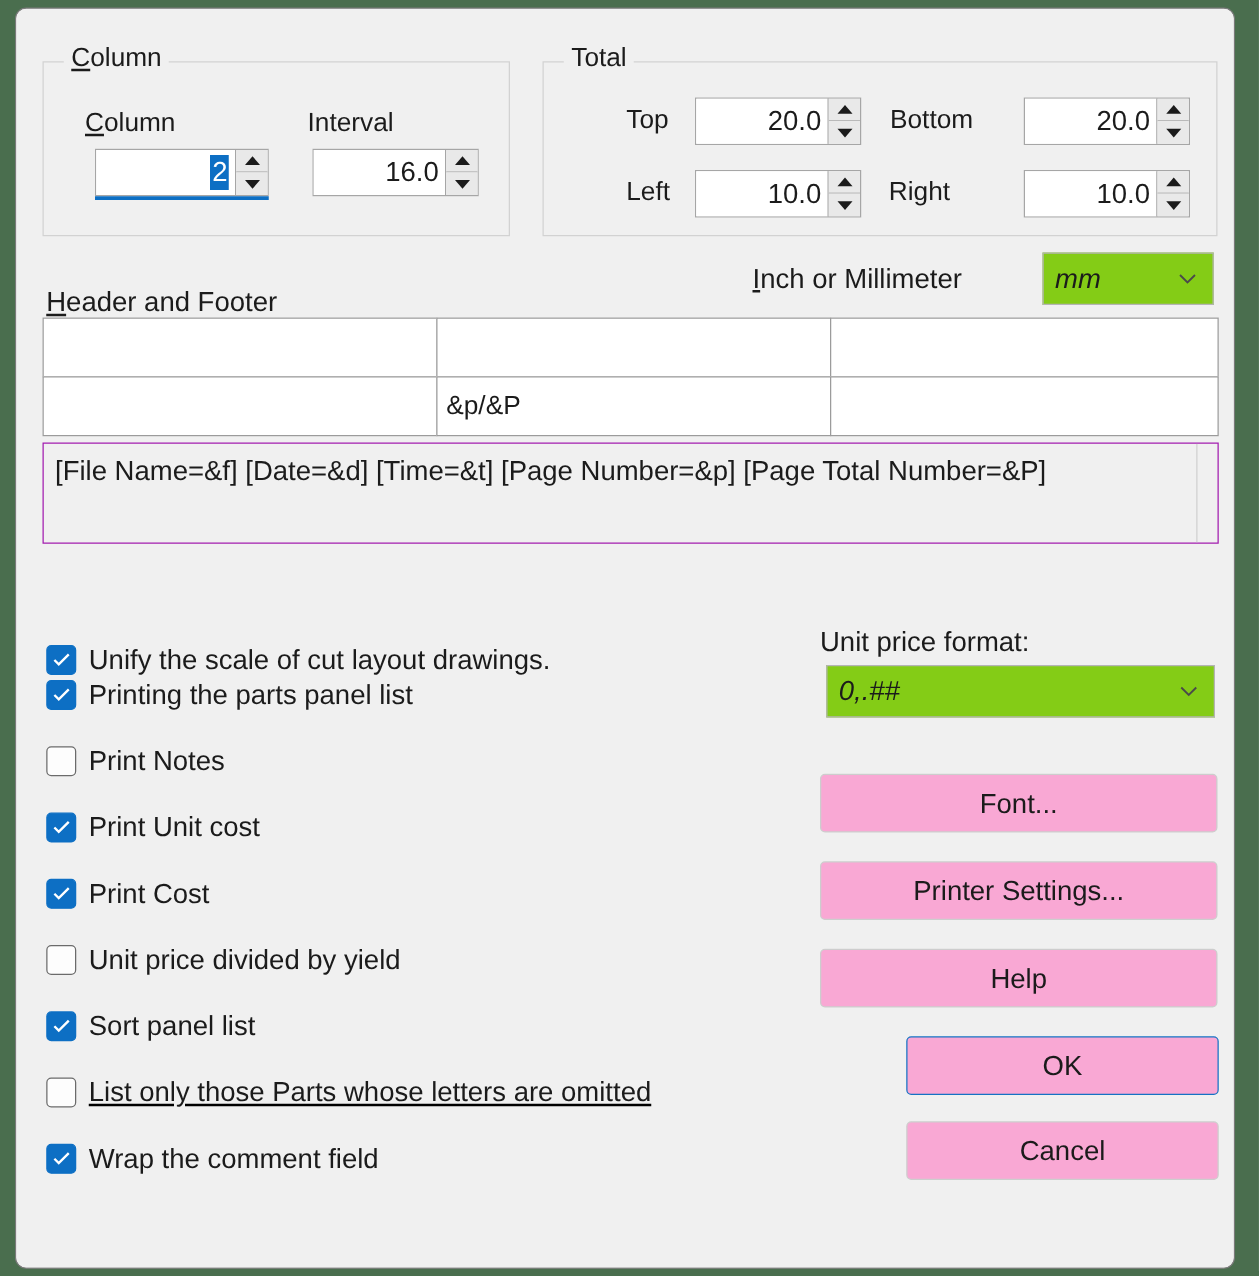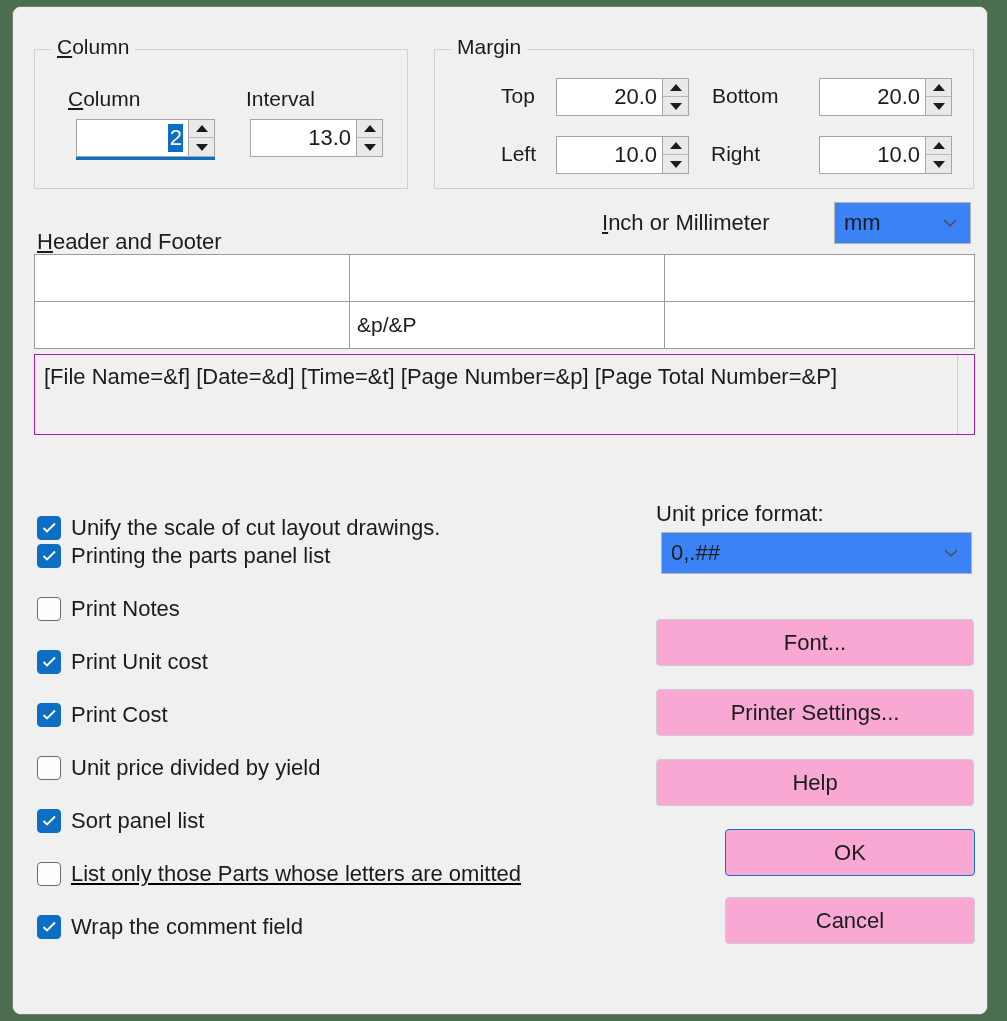--- a/index.html
+++ b/index.html
@@ -132,25 +132,26 @@
   .focus-underline {
     position: absolute;
     height: 3px;
     background: #0d6fc4;
   }
 
   
   .combo {
     position: absolute;
     height: 42px;
-    background: #3b82f6;
+    background: #84cc16;
     border: 1px solid #b4b4b4;
     display: flex;
     align-items: center;
     cursor: pointer;
+    font-style: italic;
   }
   .combo .cval {
     flex: 1 1 auto;
     padding-left: 9px;
     font-size: 22px;
     color: #1b1b1b;
     white-space: nowrap;
     overflow: hidden;
   }
   .combo .chev {
@@ -275,33 +276,33 @@
           </div>
         <div class="btn down">
             <span class="tri down"></span>
           </div>
       </div>
     </div>
     <div class="focus-underline" style="left:63px; top:150px; width:139px;"></div>
 
     <div class="fld-label" style="left:233px; top:80px;">Interval</div>
     <div class="spin" style="left:237px; top:112px; width:133px;">
-      <div class="val">13.0</div>
+      <div class="val">16.0</div>
       <div class="arrows">
         <div class="btn up">
             <span class="tri up"></span>
           </div>
         <div class="btn down">
             <span class="tri down"></span>
           </div>
       </div>
     </div>
 
     <div class="groupbox" style="left:421px; top:42px; width:540px; height:140px;">
-      <div class="group-label">Margin</div>
+      <div class="group-label">Total</div>
     </div>
 
     <div class="fld-label" style="left:488px; top:77px;">Top</div>
     <div class="spin" style="left:543px; top:71px; width:133px;">
       <div class="val">20.0</div>
       <div class="arrows">
         <div class="btn up">
             <span class="tri up"></span>
           </div>
         <div class="btn down">

